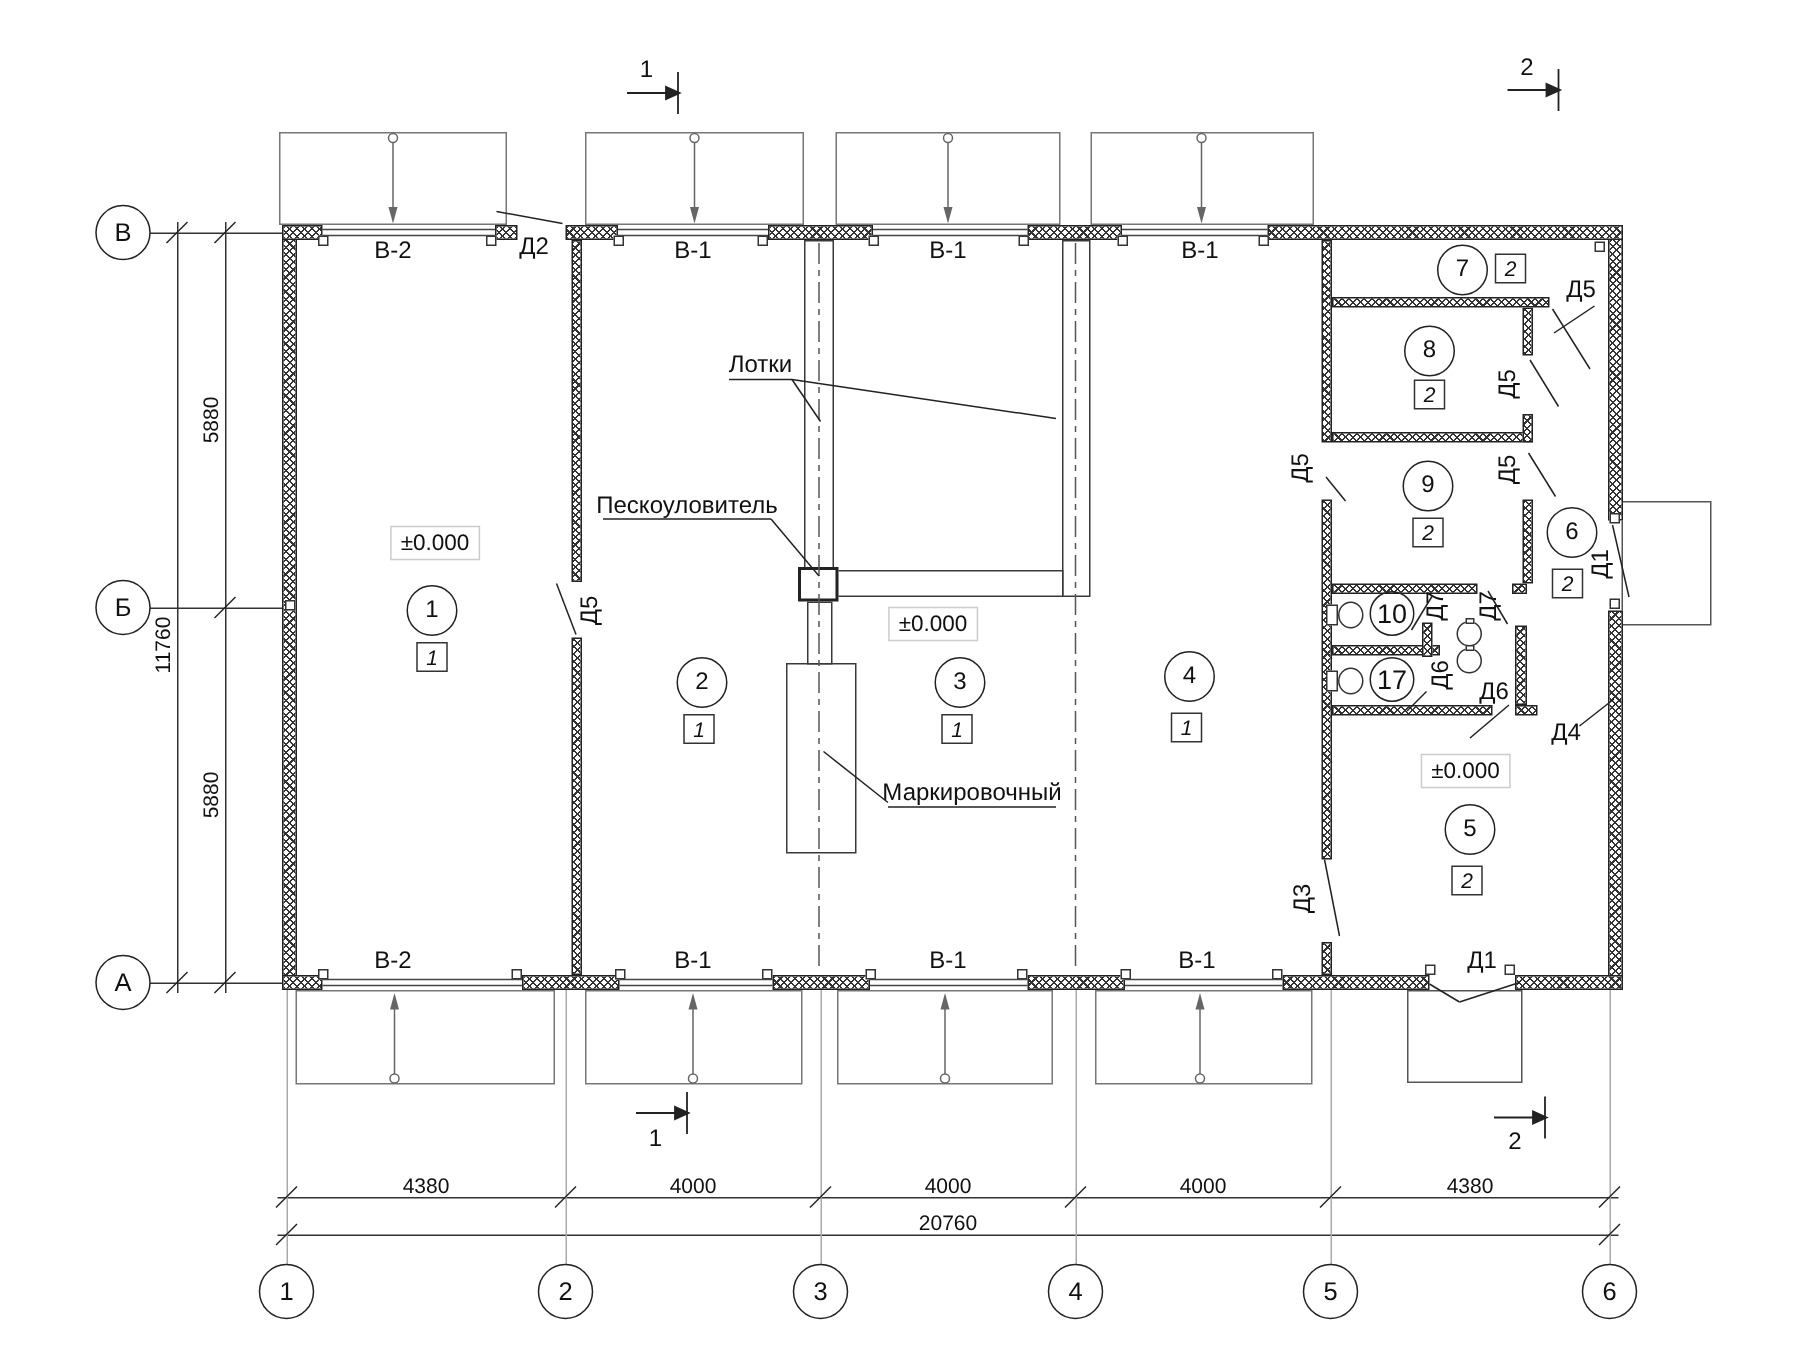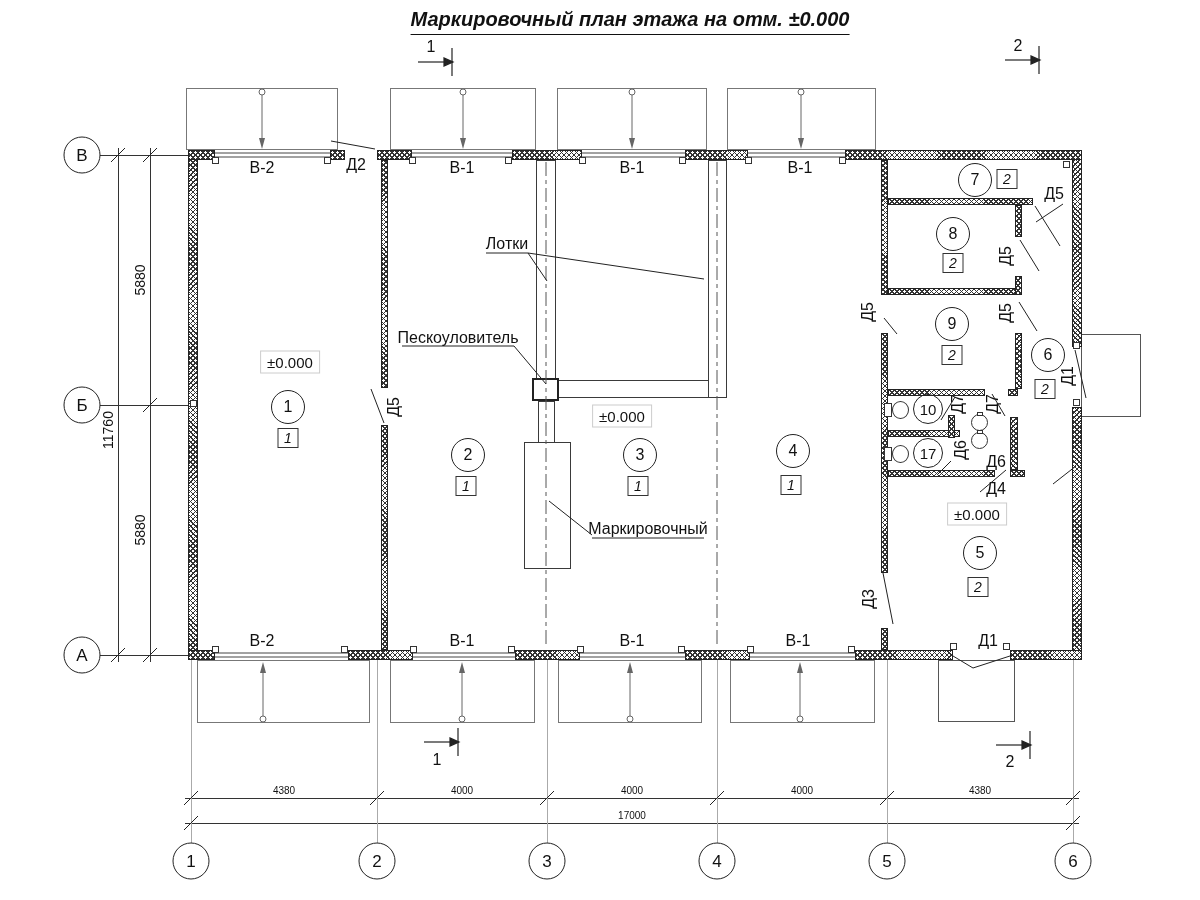--- a/index.html
+++ b/index.html
@@ -13,46 +13,45 @@
   .lnl{position:absolute;background:#aaa;}
   .gate{position:absolute;border:1px solid #777;box-sizing:border-box;}
   .porch{position:absolute;border:1px solid #555;box-sizing:border-box;background:#fff;}
   .tray{position:absolute;border:1px solid #3a3a3a;box-sizing:border-box;}
   .equipbox{position:absolute;border:2px solid #222;box-sizing:border-box;background:#fff;}
   .sq{position:absolute;width:7px;height:7px;background:#fff;border:1px solid #333;box-sizing:border-box;}
   .lab{position:absolute;transform:translate(-50%,-50%);white-space:nowrap;
        font-size:16px;line-height:1;}
   .rot{position:absolute;transform:translate(-50%,-50%) rotate(-90deg);white-space:nowrap;
        font-size:16px;line-height:1;}
-  .dim{position:absolute;transform:translate(-50%,-50%);font-size:10px;white-space:nowrap;}
+  .dim{position:absolute;transform:translate(-50%,-50%);font-size:14px;white-space:nowrap;}
   .dimv{position:absolute;transform:translate(-50%,-50%) rotate(-90deg);font-size:14px;white-space:nowrap;}
   .rc{position:absolute;width:34px;height:34px;border:1px solid #222;border-radius:50%;
       transform:translate(-50%,-50%);display:flex;align-items:center;justify-content:center;
       font-size:16px;background:transparent;box-sizing:border-box;}
-  .rcs{width:30px;height:30px;font-size:15px;}
+  .rcs{width:30px;height:30px;font-size:18px;}
   .sqf{position:absolute;width:21px;height:20px;border:1px solid #333;
        transform:translate(-50%,-50%);display:flex;align-items:center;justify-content:center;
        font-size:14px;font-style:italic;background:#fff;box-sizing:border-box;}
   .axc{position:absolute;width:37px;height:37px;border:1px solid #222;border-radius:50%;
        transform:translate(-50%,-50%);display:flex;align-items:center;justify-content:center;
        font-size:17px;background:#fff;box-sizing:border-box;}
   .elev{position:absolute;transform:translate(-50%,-50%);border:1px solid #ccc;background:#fff;
         padding:2px 6px;font-size:15px;white-space:nowrap;}
   .title{position:absolute;transform:translateX(-50%);font-size:20px;font-style:italic;font-weight:bold;
          border-bottom:1.6px solid #111;padding-bottom:3px;white-space:nowrap;}
   .smark{position:absolute;transform:translate(-50%,-50%);font-size:16px;}
   .fix{position:absolute;border:1px solid #333;box-sizing:border-box;background:#fff;}
   svg.ov{position:absolute;left:0;top:0;pointer-events:none;}
 </style>
 </head>
 <body>
 
 <div id="plan">
 
-  <div class="title" style="left:630px;top:8px;">Маркировочный план этажа на отм. ±0.000</div>
 
   <div class="smark" style="left:431px;top:47px;">1</div>
   <div class="smark" style="left:1018px;top:46px;">2</div>
   <div class="smark" style="left:437px;top:760px;">1</div>
   <div class="smark" style="left:1010px;top:762px;">2</div>
 
   <div class="ln" style="left:100px;top:155px;width:88px;height:1px;"></div>
   <div class="ln" style="left:100px;top:405px;width:98px;height:1px;"></div>
   <div class="ln" style="left:100px;top:655px;width:88px;height:1px;"></div>
 
@@ -172,21 +171,21 @@
   <div class="lab" style="left:356px;top:165px;">Д2</div>
   <div class="rot" style="left:394px;top:407px;">Д5</div>
   <div class="lab" style="left:1054px;top:194px;">Д5</div>
   <div class="rot" style="left:1006px;top:256px;">Д5</div>
   <div class="rot" style="left:868px;top:312px;">Д5</div>
   <div class="rot" style="left:1006px;top:313px;">Д5</div>
   <div class="rot" style="left:958px;top:404px;">Д7</div>
   <div class="rot" style="left:993px;top:404px;">Д7</div>
   <div class="rot" style="left:961px;top:450px;">Д6</div>
   <div class="lab" style="left:996px;top:462px;">Д6</div>
-  <div class="lab" style="left:996px;top:489px;">Д4</div>
+  <div class="lab" style="left:1044px;top:489px;">Д4</div>
   <div class="rot" style="left:869px;top:599px;">Д3</div>
   <div class="rot" style="left:1068px;top:376px;">Д1</div>
   <div class="lab" style="left:988px;top:641px;">Д1</div>
 
   <div class="lab" style="left:507px;top:244px;">Лотки</div>
   <div class="lab" style="left:458px;top:338px;">Пескоуловитель</div>
   <div class="lab" style="left:648px;top:529px;">Маркировочный</div>
 
   <div class="elev" style="left:290px;top:362px;">±0.000</div>
   <div class="elev" style="left:622px;top:416px;">±0.000</div>
@@ -224,21 +223,21 @@
   <div class="axc" style="left:1073px;top:861px;">6</div>
 
   <div class="dimv" style="left:140px;top:280px;">5880</div>
   <div class="dimv" style="left:140px;top:530px;">5880</div>
   <div class="dimv" style="left:108px;top:430px;">11760</div>
   <div class="dim" style="left:284px;top:790px;">4380</div>
   <div class="dim" style="left:462px;top:790px;">4000</div>
   <div class="dim" style="left:632px;top:790px;">4000</div>
   <div class="dim" style="left:802px;top:790px;">4000</div>
   <div class="dim" style="left:980px;top:790px;">4380</div>
-  <div class="dim" style="left:632px;top:815px;">17000</div>
+  <div class="dim" style="left:632px;top:815px;">20760</div>
 
   <svg class="ov" width="1200" height="900">
     <g stroke="#444" stroke-width="1" fill="none">
 
       <line x1="215" y1="153" x2="330" y2="153"></line>
         <line x1="215" y1="157" x2="330" y2="157"></line>
       <line x1="412" y1="153" x2="512" y2="153"></line>
         <line x1="412" y1="157" x2="512" y2="157"></line>
       <line x1="582" y1="153" x2="685" y2="153"></line>
         <line x1="582" y1="157" x2="685" y2="157"></line>

